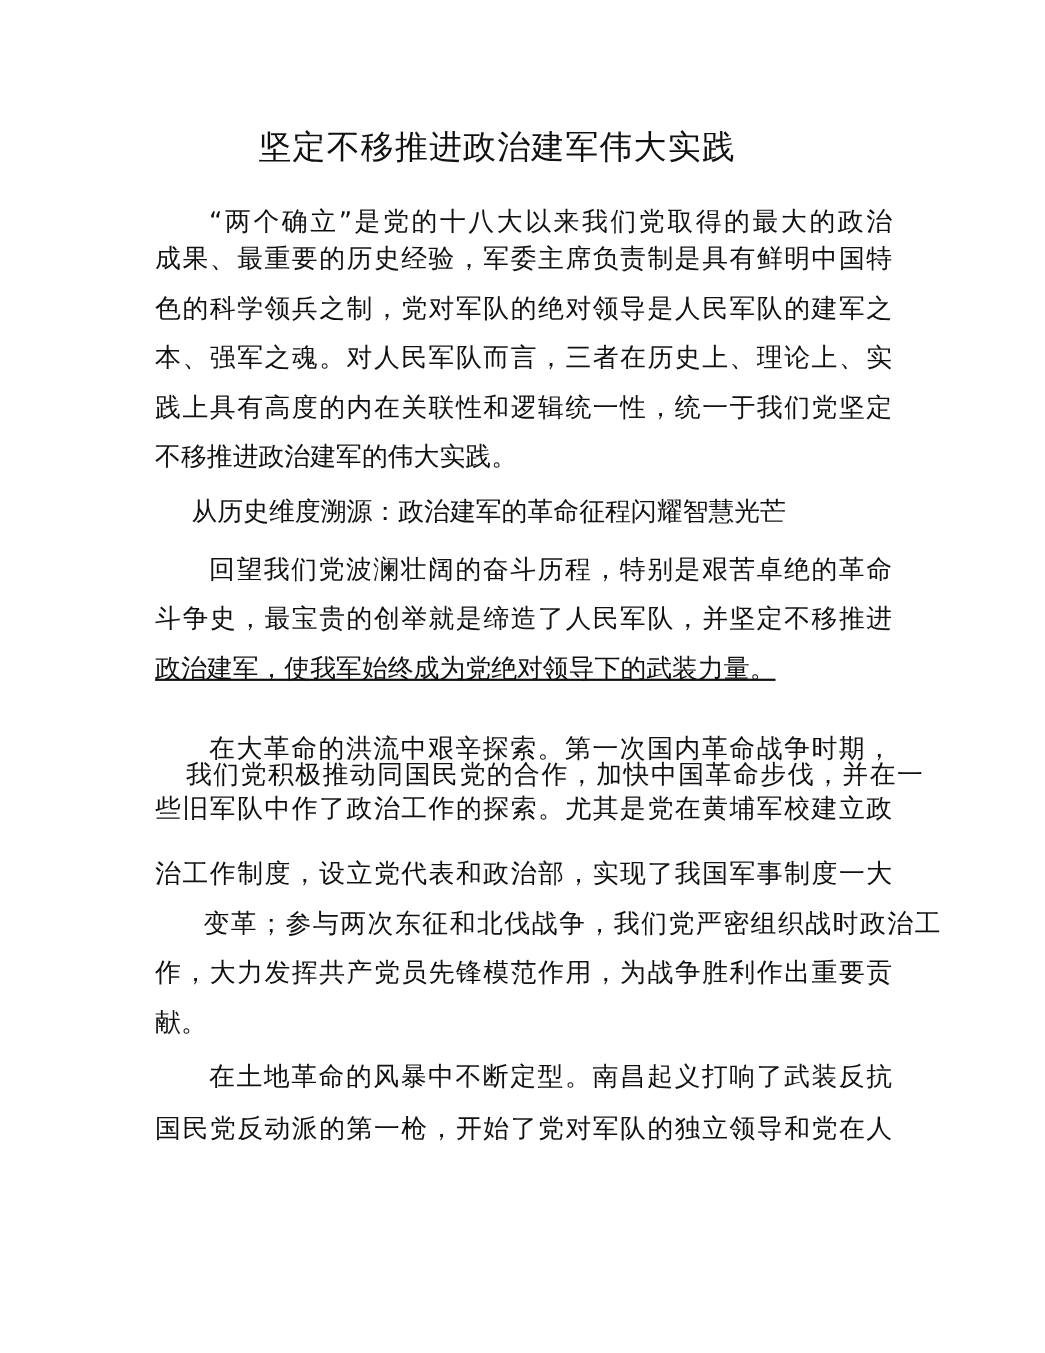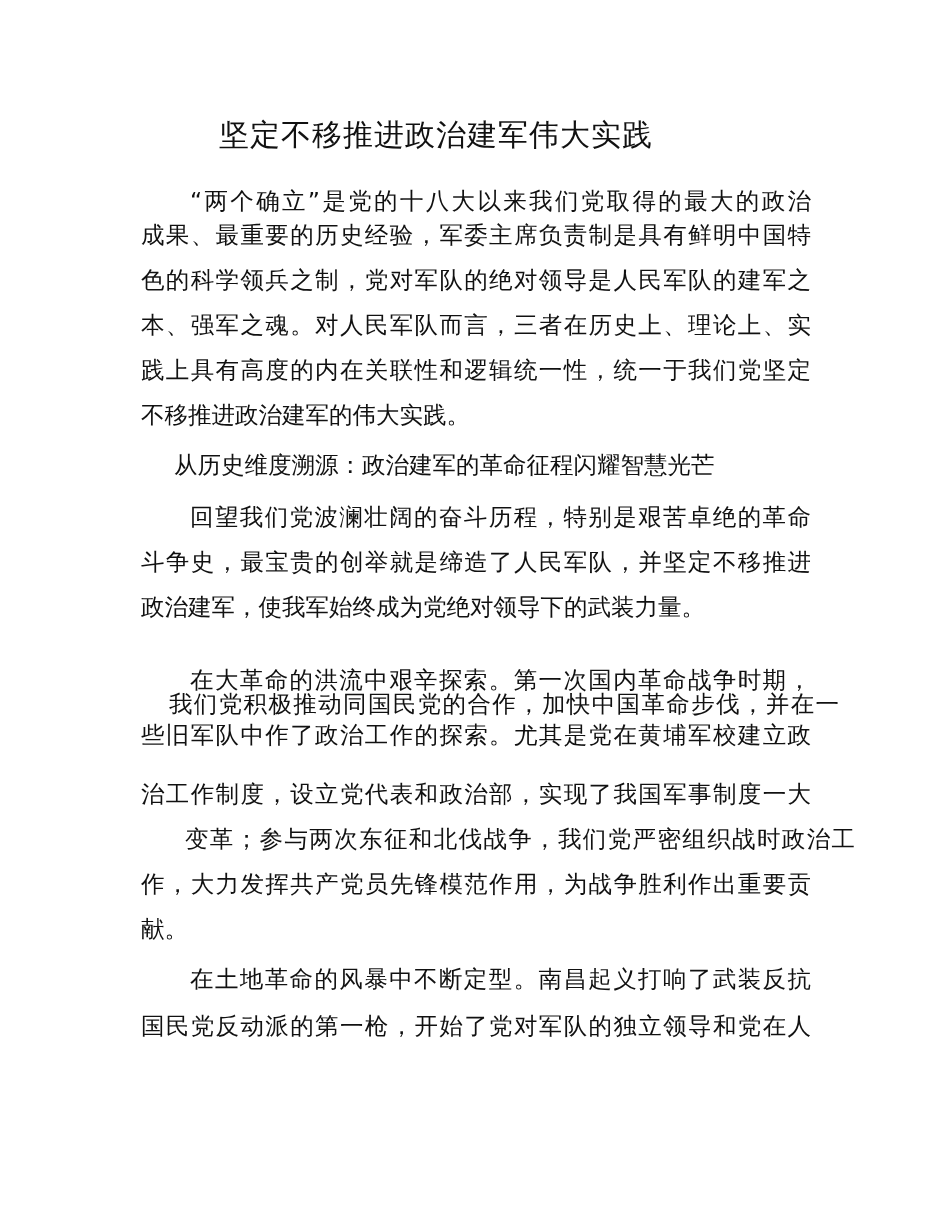--- a/index.html
+++ b/index.html
@@ -1,19 +1,19 @@
 <!DOCTYPE html>
 <html><head>
 <meta charset="utf-8">
 <style>
   html, body { margin: 0; padding: 0; background: #ffffff; }
   body { width: 950px; height: 1230px; position: relative; overflow: hidden;
          font-family: "DejaVu Sans", "Liberation Sans", sans-serif; color: #111; }
   .page { position: absolute; left: 0; top: 0; width: 950px; height: 1230px; background: #fff; }
-  .title { position: absolute; left: 0; width: 872px; top: 113px; text-align: center;
+  .title { position: absolute; left: 16px; width: 872px; top: 113px; text-align: center;
            font-size: 30px; line-height: 44px; letter-spacing: 1px; color: #111; }
   .line { position: absolute; left: 141px; width: 670px; font-size: 23.5px; line-height: 32px;
           white-space: nowrap; color: #111; text-align: justify; text-align-last: justify; }
   .line.last { text-align-last: left; }
   .line.indent { left: 190px; width: 621px; }
   .line.heading { left: 174px; width: auto; text-align-last: left; }
 </style>
 </head>
 <body>
 
@@ -27,21 +27,21 @@
     <div class="line" style="top:309px;">本、强军之魂。对人民军队而言，三者在历史上、理论上、实</div>
     <div class="line" style="top:354px;">践上具有高度的内在关联性和逻辑统一性，统一于我们党坚定</div>
     <div class="line last" style="top:399px;">不移推进政治建军的伟大实践。</div>
   </div>
 
   <div class="line heading" style="top:449px;">从历史维度溯源：政治建军的革命征程闪耀智慧光芒</div>
 
   <div>
     <div class="line indent" style="top:501px;">回望我们党波澜壮阔的奋斗历程，特别是艰苦卓绝的革命</div>
     <div class="line" style="top:546px;">斗争史，最宝贵的创举就是缔造了人民军队，并坚定不移推进</div>
-    <div class="line last" style="top:591px;">政治建军，使我军始终成为党绝对领导下的武装力量。</div>
+    <div class="line last" style="top:591px;text-decoration:underline;">政治建军，使我军始终成为党绝对领导下的武装力量。</div>
   </div>
 
   <div>
     <div class="line indent" style="top:664px;">在大革命的洪流中艰辛探索。第一次国内革命战争时期，</div>
     <div class="line" style="top:688px;margin-left:28px;">我们党积极推动同国民党的合作，加快中国革命步伐，并在一</div>
     <div class="line" style="top:698px;margin-top:21px;">些旧军队中作了政治工作的探索。尤其是党在黄埔军校建立政</div>
     <div class="line" style="top:778px;">治工作制度，设立党代表和政治部，实现了我国军事制度一大</div>
     <div class="line" style="top:823px;margin-left:44px;">变革；参与两次东征和北伐战争，我们党严密组织战时政治工</div>
     <div class="line" style="top:868px;">作，大力发挥共产党员先锋模范作用，为战争胜利作出重要贡</div>
     <div class="line last" style="top:913px;">献。</div>

